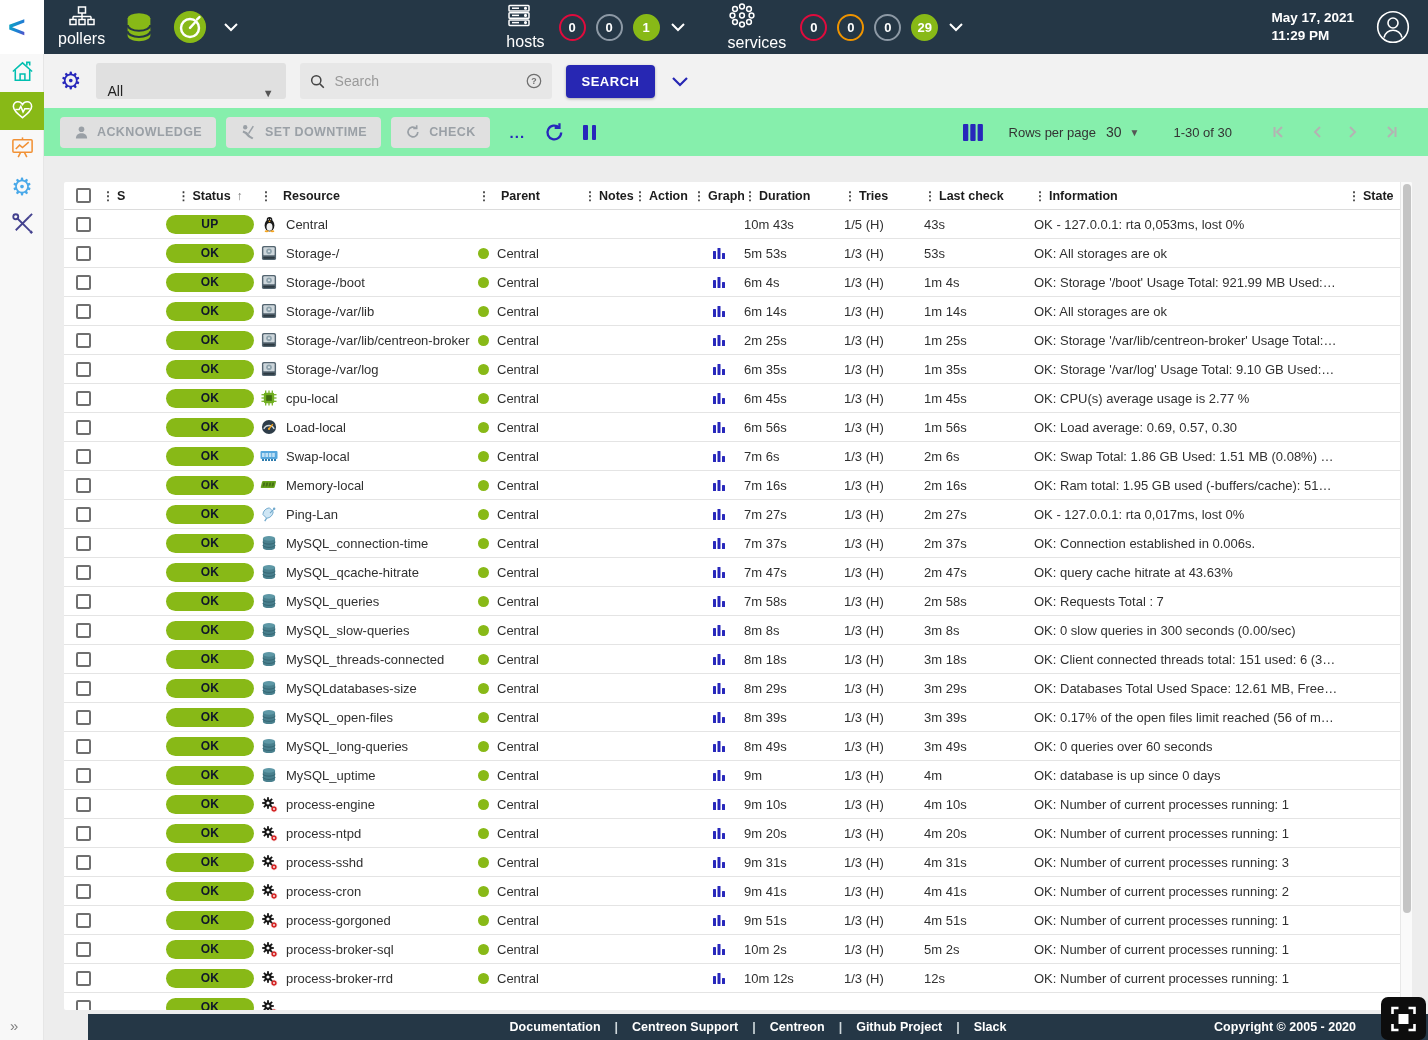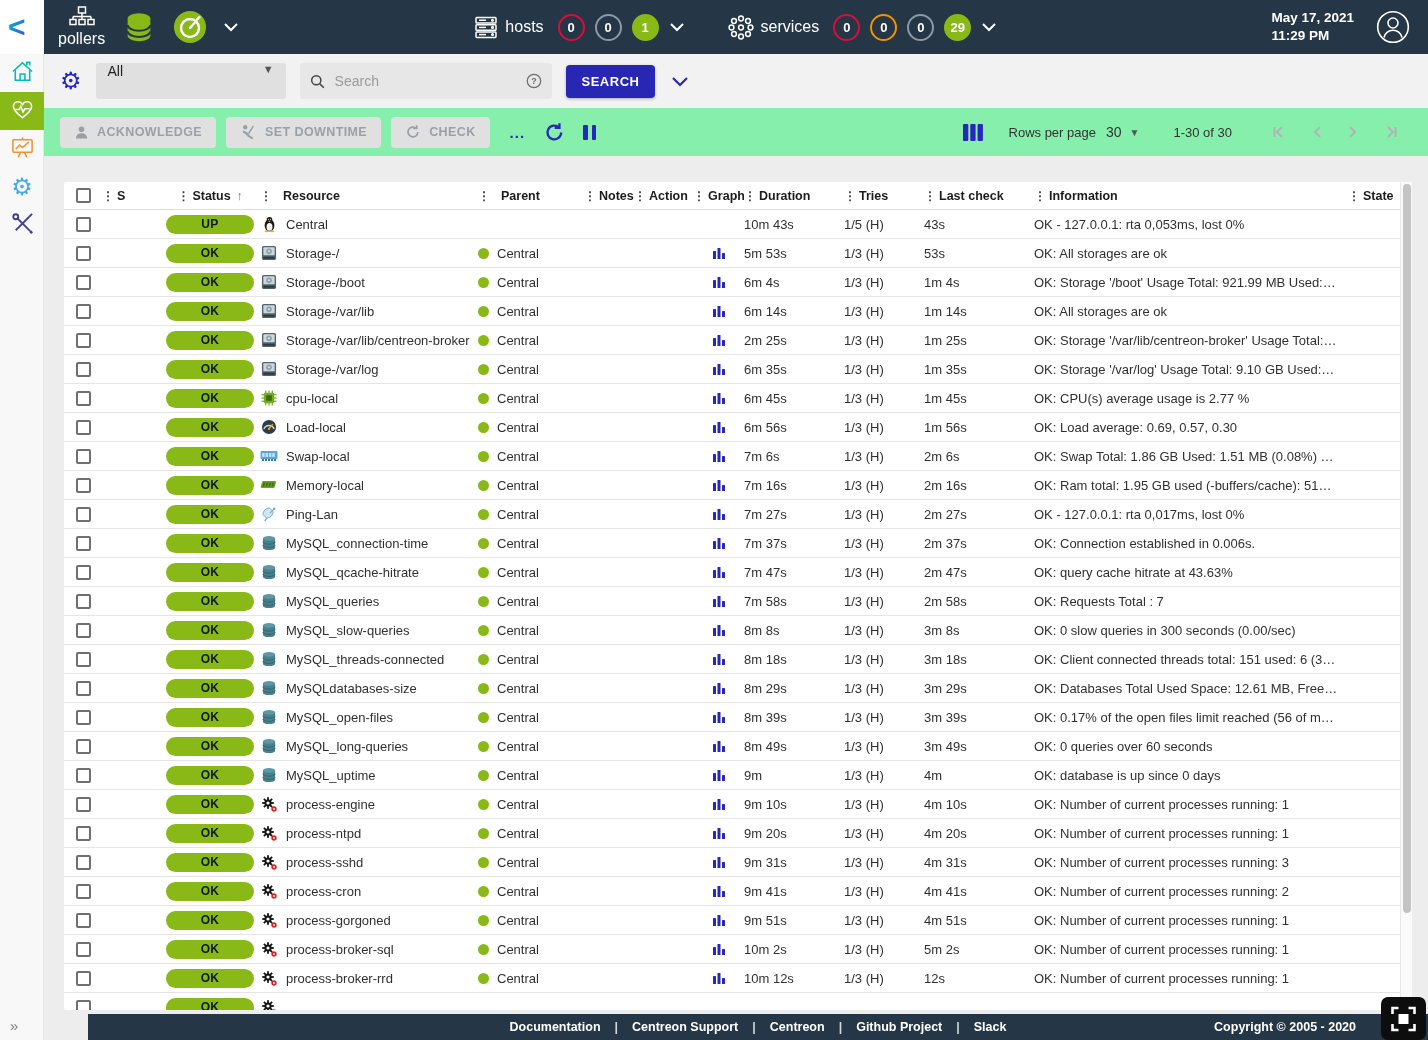--- a/index.html
+++ b/index.html
@@ -10,21 +10,21 @@
   
   .logo-box { position:absolute; left:0; top:0; width:44px; height:54px; background:#fff;
               display:flex; align-items:center; justify-content:center; z-index:5; }
   .topbar { position:absolute; left:44px; top:0; right:0; height:54px; background:#253746;
             display:flex; align-items:center; padding:0 14px; color:#fff; }
   .tb-left { display:flex; align-items:center; gap:16px; }
   .pollers { display:flex; flex-direction:column; align-items:center; gap:1px; }
   .tb-label { font-size:16px; color:#fff; }
   .spacer { flex:1; }
   .grp { display:flex; align-items:center; gap:10px; }
-  .grp-stack { display:flex; flex-direction:row; align-items:center; gap:6px; margin-right:4px; }
+  .grp-stack { display:flex; flex-direction:column; gap:6px; margin-right:4px; }
   .cnt { width:27px; height:27px; border-radius:50%; display:flex; align-items:center;
          justify-content:center; font-size:13px; font-weight:bold; color:#fff; }
   .cnt.red    { border:2px solid #e00b3d; }
   .cnt.gray   { border:2px solid #8d99a5; }
   .cnt.orange { border:2px solid #ef9400; }
   .cnt.green  { background:#88b917; border:2px solid #88b917; }
   .chev { display:flex; align-items:center; cursor:pointer; }
   .clock { margin-left:40px; font-size:13.5px; font-weight:bold; line-height:1.35; white-space:nowrap; }
   .avatar { margin-left:22px; margin-right:4px; cursor:pointer; display:flex; }
 
@@ -39,21 +39,21 @@
   
   .main { position:absolute; left:44px; top:54px; right:0; bottom:0; background:#ededed; }
   .breadcrumb { height:26px; display:flex; align-items:center; gap:10px; padding-left:16px;
                 background:#f2f2f2; font-size:13.5px; color:#4c4c4c; }
   .bc-sep { color:#777; font-size:15px; }
   .bc-link { cursor:pointer; }
 
   .filterbar { height:54px; display:flex; align-items:center; padding-left:16px; background:#f2f2f2; }
   .gear-btn { font-size:24px; color:#2727bb; cursor:pointer; margin-right:14px; line-height:1; }
   .sel { width:190px; height:36px; background:#e0e0e0; border-radius:3px; display:flex;
-         align-items:flex-start; padding:0 12px; font-size:14px; color:#222; cursor:pointer; }
+         align-items:flex-end; padding:0 12px; font-size:14px; color:#222; cursor:pointer; }
   .sel .arr { margin-left:auto; color:#555; font-size:11px; }
   .searchbox { width:252px; height:36px; background:#e7e7e7; border-radius:3px; margin-left:14px;
                display:flex; align-items:center; padding:0 10px; gap:10px; }
   .searchbox input { flex:1; border:none; background:transparent; outline:none; font-size:14px;
                      color:#333; font-family:"Liberation Sans",sans-serif; }
   .searchbox input::placeholder { color:#9a9a9a; }
   .search-btn { margin-left:14px; height:33px; padding:0 16px; background:#2727b3; color:#fff;
                 border:none; border-radius:4px; font-size:13px; font-weight:bold; letter-spacing:.5px;
                 cursor:pointer; box-shadow:0 1px 3px rgba(0,0,0,.3); font-family:"Liberation Sans",sans-serif; }
   .filter-chev { margin-left:16px; cursor:pointer; display:flex; }

